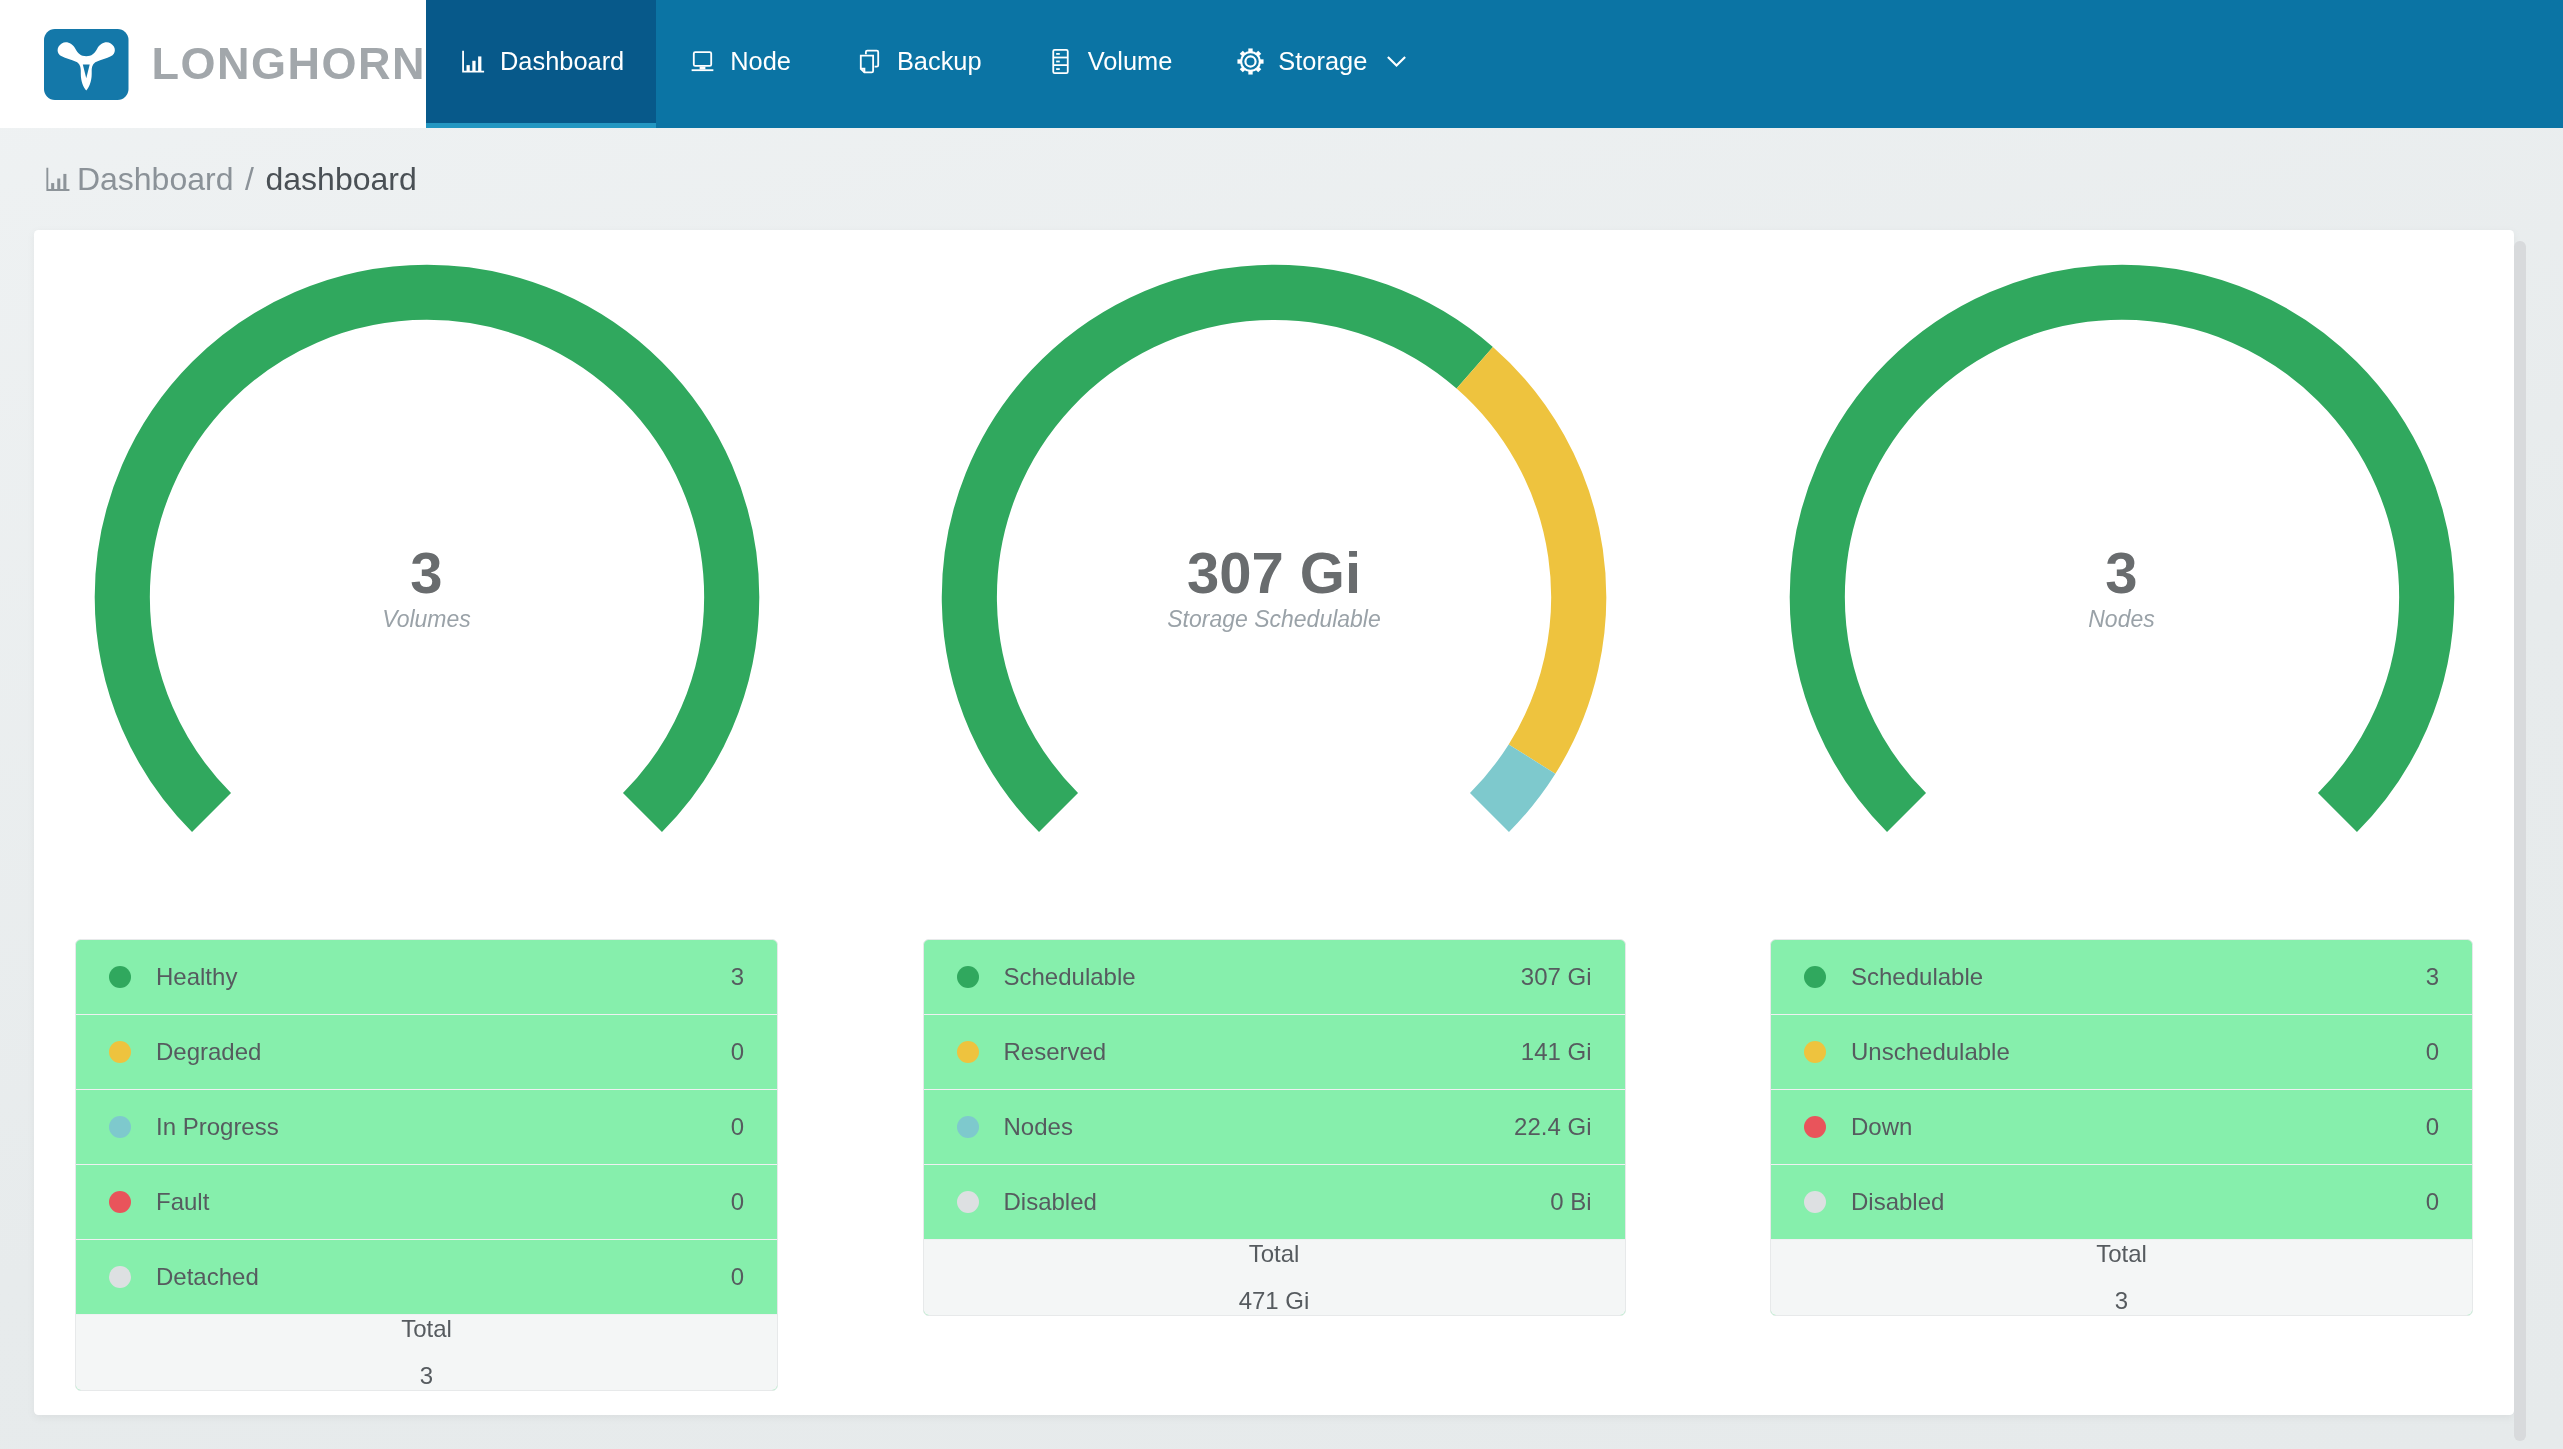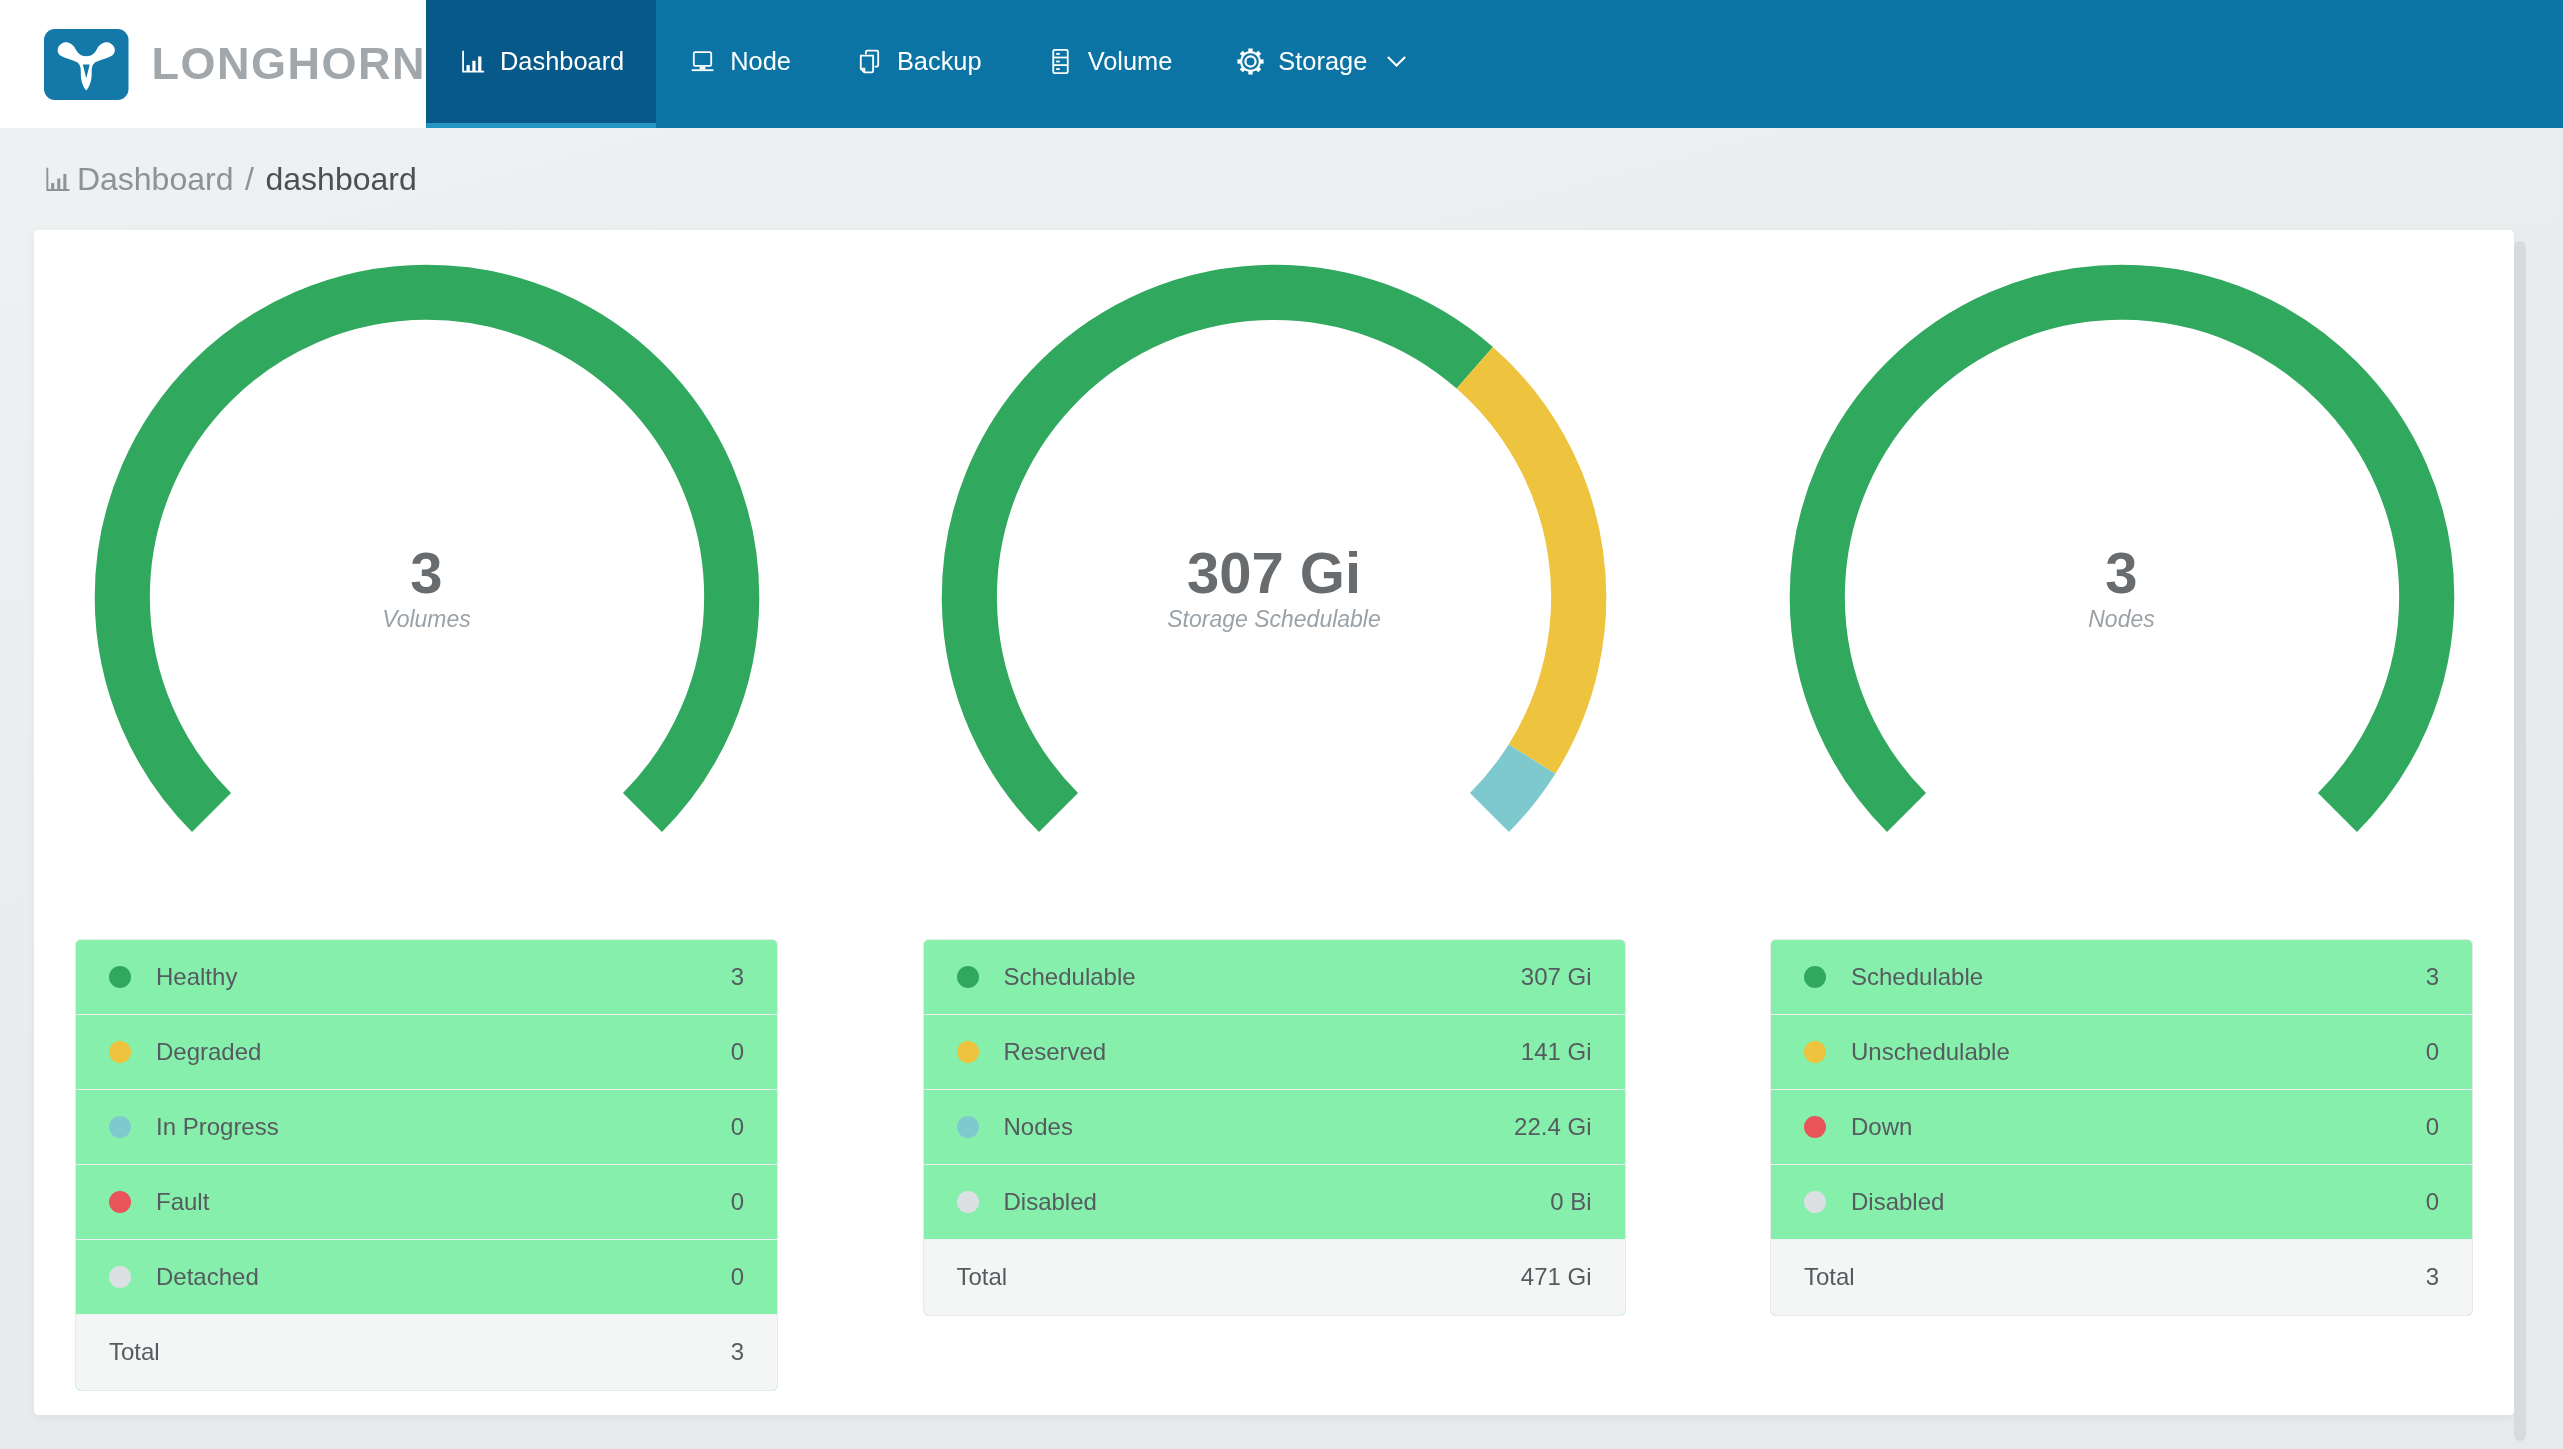--- a/index.html
+++ b/index.html
@@ -37,21 +37,21 @@
   .gauge-center { position:absolute; inset:0; display:flex; flex-direction:column;
     align-items:center; justify-content:center; transform:translateY(-11px); pointer-events:none; }
   .gauge-value { font-size:58px; font-weight:700; color:#696c6e; line-height:67px; }
   .gauge-label { font-size:23px; color:#9aa2a8; margin-top:0;font-style:italic; }
 
   .legends-row { display:flex; justify-content:space-between; padding:0.7px 41px 29px; }
   .legend { width:703px; border:1.5px solid #e7e9ea; border-radius:5.8px; overflow:hidden;
     background:#86efac; font-size:24px; color:#565b5f; align-self:flex-start; }
   .legend-row { height:75px; display:flex; align-items:center; padding:0 33px;
     border-bottom:1.5px solid #eff1f2; }
-  .legend-row:last-child { border-bottom:none; }
+  .legend-row:last-child { border-bottom:none;flex-direction:column; }
   .legend-row.total { background:#f4f6f6; }
   .dot { width:22px; height:22px; border-radius:50%; margin-right:25px; flex-shrink:0; }
   .legend-label { flex:1; white-space:nowrap; }
   .legend-value { white-space:nowrap; }
 
   
   .scroll-thumb { position:absolute; left:2514px; top:241px; width:11.6px; height:1200px;
     background:#d8dadc; border-radius:5.8px; cursor:pointer; }
 </style>
 </head>

